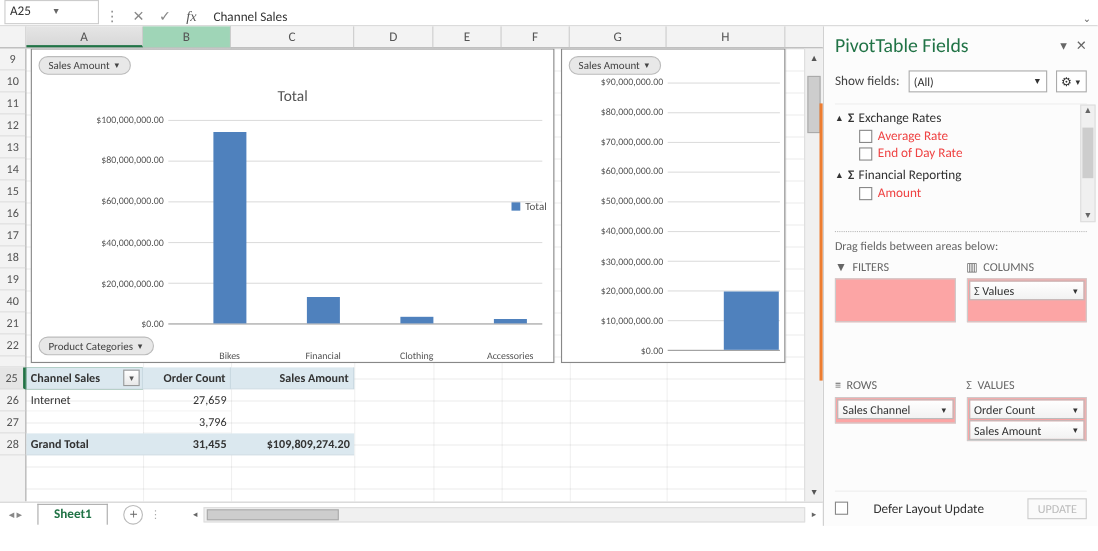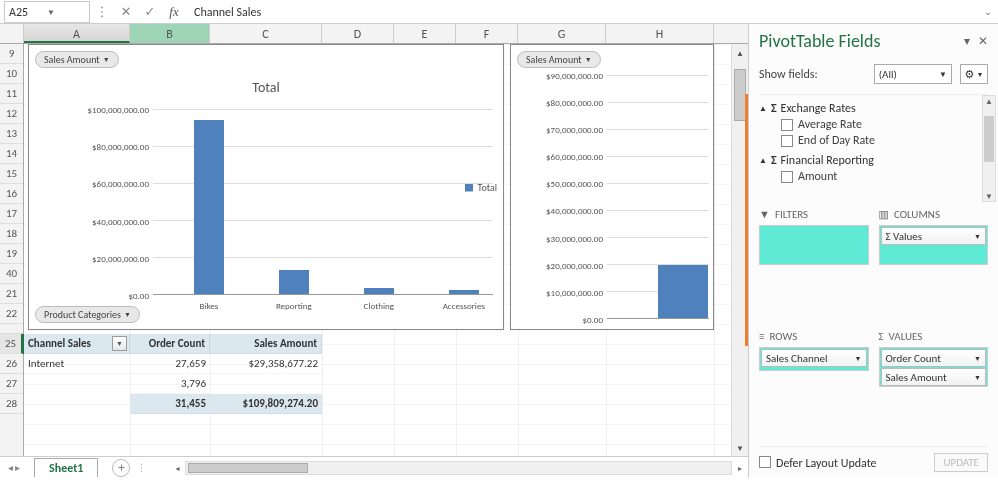--- a/index.html
+++ b/index.html
@@ -1,19 +1,19 @@
 <!DOCTYPE html>
 <html><head>
 <meta charset="utf-8">
 <style>
   * { box-sizing: border-box; margin: 0; padding: 0; font-family: "Segoe UI", Calibri, Arial, sans-serif; }
   body { width: 998px; height: 501px; background: #fff; font-size: 12px; color: #333; overflow: hidden; position: relative; }
 
   
-  .formula-bar { display: flex; align-items: center; border-bottom: 1px solid #ccc; height: 24px; }
+  .formula-bar { display: flex; align-items: flex-end; border-bottom: 1px solid #ccc; height: 24px; }
   .name-box { width: 86px; border: 1px solid #ccc; height: 22px; display: flex; align-items: center; margin: 1px 0 1px 4px; padding: 0 4px; background: #fff; }
   .name-box span { flex: 1; }
   .nbdd { font-size: 8px; color: #666; }
   .fb-btn { width: 24px; text-align: center; color: #888; font-size: 13px; }
   .fx { font-style: italic; font-family: "Times New Roman", serif; color: #555; }
   .formula-val { flex: 1; padding-left: 8px; color: #333; }
   .fb-expand { width: 20px; text-align: center; color: #666; font-size: 9px; }
 
   .main { display: flex; height: 454px; }
 
@@ -37,21 +37,21 @@
   .chart-inner { position: relative; width: 100%; height: 100%; }
   .slicer-btn { position: absolute; top: 6px; left: 6px; background: #e8e8e8; border: 1px solid #bbb; border-radius: 10px; padding: 1px 8px; font-size: 10px; color: #444; display: flex; align-items: center; gap: 3px; }
   .slicer-btn .dd { font-size: 7px; }
   .chart-title { text-align: center; font-size: 14px; color: #555; padding-top: 34px; }
   .plot { position: absolute; left: 30px; right: 10px; top: 64px; bottom: 34px; }
   .yaxis { position: absolute; left: 0; top: 0; bottom: 0; width: 94px; }
   .ytick { position: absolute; right: 4px; font-size: 9px; color: #555; transform: translateY(-50%); }
   .plotarea { position: absolute; left: 94px; right: 0; top: 0; bottom: 0; border-bottom: 1px solid #999; }
   .hgrid { position: absolute; left: 0; right: 0; height: 1px; background: #ddd; }
   .bar { position: absolute; bottom: 0; background: #4f81bd; width: 30px; }
-  .xcat { position: absolute; top: 100%; font-size: 9px; color: #555; text-align: left; transform: translateX(-50%); padding-top: 6px; }
+  .xcat { position: absolute; top: 100%; font-size: 9px; color: #555; text-align: left; transform: translateX(-50%); padding-top: 24px; }
   .legend { position: absolute; right: 6px; top: 50%; transform: translateY(-50%); display: flex; align-items: center; gap: 4px; font-size: 10px; color: #555; }
   .legend .sw { width: 8px; height: 8px; background: #4f81bd; }
 
   
   .chart2 .plot { top: 30px; left: 6px; right: 4px; bottom: 10px; }
   .chart2 .yaxis { width: 90px; }
   .chart2 .plotarea { left: 90px; }
 
   
   .ptcell { position: absolute; height: 20px; line-height: 20px; padding: 0 4px; font-size: 11px; border-bottom: 1px solid rgba(0,0,0,0.04); }
@@ -79,39 +79,39 @@
   .hsb .arr { width:16px; text-align:center; font-size:8px; color:#666; }
   .bar-dots { color:#aaa; letter-spacing: 1px; padding: 0 6px; font-size:10px; }
 
   
   .pane { width: 250px; border-left: 1px solid #ccc; background: #fcfcfc; display:flex; flex-direction:column; padding: 6px 10px 0 10px; }
   .pane-head { display:flex; align-items:center; }
   .pane-title { font-size: 18px; color: #217346; font-weight: normal; flex:1; }
   .pane-ctrl { color:#666; margin-left:8px; font-size:12px; }
   .pane-row { display:flex; align-items:center; margin-top:12px; gap:8px; }
   .pane-row label{ color:#444; }
-  .pane-dd { border:1px solid #aaa; height:20px; flex:1; display:flex; align-items:center; padding:0 4px; background:#fff; font-size:11px; justify-content:space-between;margin-left:48px; }
+  .pane-dd { border:1px solid #aaa; height:20px; flex:1; display:flex; align-items:center; padding:0 4px; background:#fff; font-size:11px; justify-content:space-between; }
   .gearbtn { width:28px; height:20px; border:1px solid #aaa; display:flex; align-items:center; justify-content:center; background:#fff; font-size:11px; }
 
   .field-tree { border-top:1px solid #eee; margin-top:10px; position:relative; height:108px; }
   .ftree-scroll { position:absolute; right:-8px; top:0; bottom:0; width:14px; background:#f0f0f0; border:1px solid #ddd; }
   .ftree-scroll .t { position:absolute; top:20px; left:1px; right:1px; height:46px; background:#cdcdcd; }
   .fgroup { margin-top:6px; }
   .fgroup .gh { display:flex; align-items:center; gap:4px; font-size:12px; color:#333; }
   .tri { font-size:8px; }
   .sig { font-weight:bold; }
-  .fitem { display:flex; align-items:flex-end; gap:5px; margin-left:22px; margin-top:2px; font-size:12px; color:#404040; }
+  .fitem { display:flex; align-items:center; gap:5px; margin-left:22px; margin-top:2px; font-size:12px; color:#ef4444; }
   .cb { width:12px; height:12px; border:1px solid #888; background:#fff; }
 
   .drag-hint { color:#666; font-size:11px; border-top:1px dotted #bbb; padding-top:6px; margin-top:8px; }
 
   .areas { display:grid; grid-template-columns:1fr 1fr; grid-template-rows:auto auto; gap:10px 10px; margin-top:6px; flex:1; }
   .area { }
   .area-h { font-size:11px; color:#666; display:flex; align-items:center; gap:5px; margin-bottom:4px; }
-  .area-box { border:1px solid #ccc; min-height:20px; background:#5eead4; }
+  .area-box { border:1px solid #ccc; min-height:20px; background:#fca5a5; }
   .drop-item { border:1px solid #bbb; background:linear-gradient(#fff,#f2f2f2); margin:1px; height:18px; display:flex; align-items:center; padding:0 4px; font-size:11px; justify-content:space-between; }
 
   .pane-footer { display:flex; align-items:center; justify-content:space-between; padding:6px 0; border-top:1px solid #eee; margin-top:4px; }
   .upd { border:1px solid #ccc; color:#bbb; padding:2px 8px; font-size:11px; background:#fafafa; }
 </style>
 </head>
 <body>
 
 <div class="formula-bar">
   <div class="name-box">
@@ -200,21 +200,21 @@
                 <div class="hgrid" style="top:0%"></div>
                   <div class="hgrid" style="top:20%"></div>
                 <div class="hgrid" style="top:40%"></div>
                   <div class="hgrid" style="top:60%"></div>
                 <div class="hgrid" style="top:80%"></div>
                 <div class="bar" style="left:12%; height:94%"></div>
                 <div class="bar" style="left:37%; height:13%"></div>
                 <div class="bar" style="left:62%; height:3%"></div>
                 <div class="bar" style="left:87%; height:2%"></div>
                 <div class="xcat" style="left:calc(12% + 15px)">Bikes</div>
-                <div class="xcat" style="left:calc(37% + 15px)">Reporting</div>
+                <div class="xcat" style="left:calc(37% + 15px)">Financial</div>
                 <div class="xcat" style="left:calc(62% + 15px)">Clothing</div>
                 <div class="xcat" style="left:calc(87% + 15px)">Accessories</div>
               </div>
             </div>
             <div class="slicer-btn" style="top:auto; bottom:6px">
               <span>Product Categories</span>
               <span class="dd">▼</span>
             </div>
           </div>
         </div>
@@ -258,24 +258,24 @@
 
         <div class="ptcell pt-head" style="left:0; top:290px; width:106px">
           <span>Channel Sales</span>
           <span class="dd-arrow">▼</span>
         </div>
         <div class="ptcell pt-head pt-r" style="left:106px; top:290px; width:80px">Order Count</div>
         <div class="ptcell pt-head pt-r" style="left:186px; top:290px; width:112px">Sales Amount</div>
 
         <div class="ptcell" style="left:0; top:310px; width:106px">Internet</div>
         <div class="ptcell pt-r" style="left:106px; top:310px; width:80px">27,659</div>
-        <div class="ptcell pt-r" style="left:186px; top:310px; width:112px">$29,358,677.22</div>
 
         <div class="ptcell pt-r" style="left:106px; top:330px; width:80px">3,796</div>
 
+        <div class="ptcell pt-total" style="left:0; top:350px; width:106px">Grand Total</div>
         <div class="ptcell pt-total pt-r" style="left:106px; top:350px; width:80px">31,455</div>
         <div class="ptcell pt-total pt-r" style="left:186px; top:350px; width:112px">$109,809,274.20</div>
       </div>
 
       <div class="sheet-vsb" style="position:relative">
         <div class="sb-btn">▲</div>
         <div class="sb-thumb">
             <div class="t" style="top:8px; height:52px"></div>
           </div>
         <div class="sb-btn">▼</div>
@@ -347,20 +347,21 @@
             <span>Amount</span>
           </div>
       </div>
       <div class="ftree-scroll">
         <div style="text-align:center;font-size:8px;color:#666">▲</div>
         <div class="t"></div>
         <div style="position:absolute;bottom:0;left:0;right:0;text-align:center;font-size:8px;color:#666">▼</div>
       </div>
     </div>
 
+    <div class="drag-hint">Drag fields between areas below:</div>
 
     <div class="areas">
       <div class="area">
         <div class="area-h">
             <span>▼</span>
             <span>FILTERS</span>
           </div>
         <div class="area-box" style="height:40px"></div>
       </div>
       <div class="area">
@@ -399,20 +400,20 @@
             </div>
           <div class="drop-item">
               <span>Sales Amount</span>
               <span style="font-size:7px">▼</span>
             </div>
         </div>
       </div>
     </div>
 
     <div class="pane-footer">
-      <label style="display:flex;align-items:flex-start;gap:5px">
+      <label style="display:flex;align-items:flex-start;gap:23px">
         <span class="cb"></span>
         <span>Defer Layout Update</span>
       </label>
       <div class="upd">UPDATE</div>
     </div>
   </div>
 </div>
 
 </body></html>

